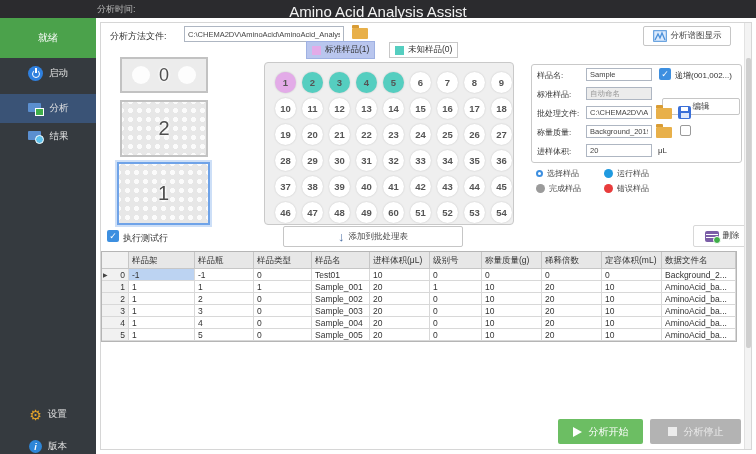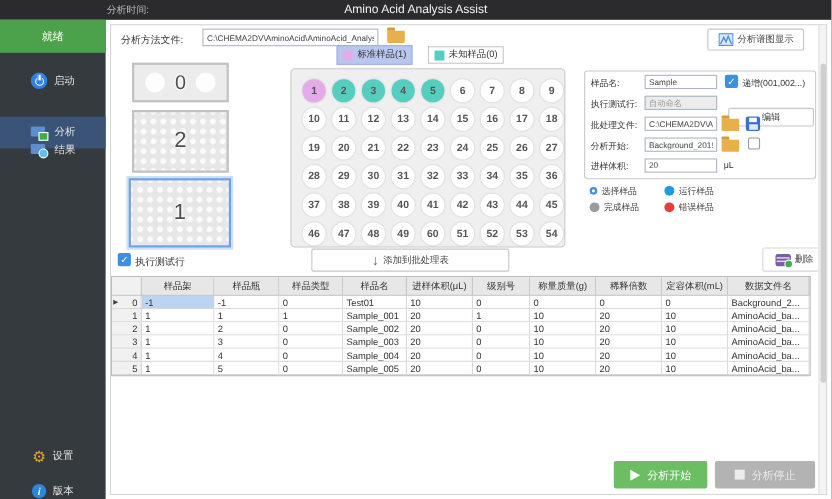--- a/index.html
+++ b/index.html
@@ -3,30 +3,30 @@
 <meta charset="utf-8">
 <style>
   * { margin:0; padding:0; box-sizing:border-box; }
   html,body { background:#888; }
   body { font-family:"Liberation Sans", sans-serif; }
   #app { position:relative; width:756px; height:454px; background:#fff; overflow:hidden; }
 
   
   .titlebar { position:absolute; left:0; top:0; width:756px; height:18px; background:#2b2b2e; }
   .titlebar .tleft { position:absolute; left:97px; top:3px; font-size:9px; color:#b9b9b9; }
-  .titlebar .ttitle { position:absolute; left:0; right:0; top:3px; text-align:center; font-size:11px; color:#f2f2f2; }
+  .titlebar .ttitle { position:absolute; left:0; right:0; top:3px; text-align:center; font-size:15px; color:#f2f2f2; }
 
   
   .sidebar { position:absolute; left:0; top:18px; width:96px; height:436px; background:#353a3f; }
-  .ready { position:absolute; left:0; top:0; width:96px; height:30px; background:#4ba24b; color:#fff;
+  .ready { position:absolute; left:0; top:0; width:96px; height:40px; background:#4ba24b; color:#fff;
            font-size:10px; display:flex; align-items:center; justify-content:center; }
   .navitem { position:absolute; left:0; width:96px; height:29px; display:flex; align-items:center;
              justify-content:center; gap:6px; color:#e3e3e3; font-size:9.5px; cursor:default; }
   .navitem.sel { background:#3a5376; }
-  .nav-start { top:41px; } .nav-analysis { top:88px;font-family:Liberation Serif, serif; } .nav-result { top:104px; }
+  .nav-start { top:41px; } .nav-analysis { top:76px;font-family:Liberation Serif, serif; } .nav-result { top:104px; }
   .nav-settings { top:382px; } .nav-version { top:414px; }
 
   .power-icon { width:15px; height:15px; border-radius:50%; background:#2f80df; position:relative; }
   .power-icon::before { content:''; position:absolute; left:3.5px; top:3.5px; width:6px; height:6px;
                         border:1.4px solid #fff; border-radius:50%; }
   .power-icon::after { content:''; position:absolute; left:6.2px; top:2px; width:2.2px; height:5px;
                        background:#fff; border-left:1.3px solid #2f80df; border-right:1.3px solid #2f80df; }
   .panel-icon { width:16px; height:14px; position:relative; }
   .panel-icon::before { content:''; position:absolute; left:0; top:1px; width:13px; height:9px;
                         background:#5b8fd0; border-radius:1px; }
@@ -105,21 +105,21 @@
   .del-icon::before { content:''; position:absolute; left:1px; top:3px; width:12px; height:1px;
                       background:#fff; box-shadow:0 3px 0 #fff; }
   .del-icon::after { content:''; position:absolute; right:-2px; bottom:-2px; width:6px; height:6px;
                      border-radius:50%; background:#3fae49; border:1px solid #fff; }
 
   
   .batchtable { position:absolute; left:101px; top:251px; width:636px; border:1px solid #b5b5b5; background:#fff; }
   .trow { display:grid; grid-template-columns:27px 66px 59px 58px 58px 60px 52px 60px 60px 60px minmax(0,1fr); }
   .tcell { border-right:1px solid #d8d8d8; border-bottom:1px solid #d8d8d8; padding:0 3px; font-size:8.5px;
            line-height:12px; height:12px; overflow:hidden; white-space:nowrap; color:#333; background:#fff; }
-  .thead .tcell { background:#e7e7e7; height:17px; line-height:17px; border-color:#c6c6c6;text-align:center; }
+  .thead .tcell { background:#e7e7e7; height:17px; line-height:17px; border-color:#c6c6c6; }
   .rowhead { background:#f1f1f1 !important; text-align:right; position:relative; }
   .rowhead .marker { position:absolute; left:1px; top:0; font-size:6px; color:#444; }
   .selcell { background:#bcd3f2 !important; }
 
   
   .action { position:absolute; height:25px; display:flex; align-items:center; justify-content:center;
             gap:7px; font-size:10px; color:#fff; border-radius:2px; cursor:default; }
   .start { left:558px; top:419px; width:85px; background:#6cbe63; }
   .stop  { left:650px; top:419px; width:91px; background:#b3b3b3; color:#ebebeb; }
   .play-icon { width:0; height:0; border-left:9px solid #fff; border-top:5.5px solid transparent;
@@ -274,32 +274,32 @@
     <span>删除</span>
   </div>
 
   <div class="spanel"></div>
 
   <span class="slbl" style="left:537px;top:70px;">样品名:</span>
   <input class="inp" style="left: 586px; top: 68px; width: 66px; height: 13px;" readonly="" value="Sample">
   <span class="cb on" style="left:659px;top:68px;">✓</span>
   <span class="slbl" style="left:675px;top:70px;">递增(001,002...)</span>
 
-  <span class="slbl" style="left:537px;top:89px;">执行测试行:</span>
+  <span class="slbl" style="left:537px;top:89px;">标准样品:</span>
   <input class="inp dim" style="left: 586px; top: 87px; width: 66px; height: 13px;" readonly="" value="自动命名">
   <div class="btn" style="left:662px;top:98px;width:78px;height:17px;">
     <span>编辑</span>
   </div>
 
   <span class="slbl" style="left:537px;top:108px;">批处理文件:</span>
   <input class="inp" style="left: 586px; top: 106px; width: 66px; height: 13px;" readonly="" value="C:\CHEMA2DV\AminoAcid\">
   <span class="folder-icon" style="left:656px;top:108px;"></span>
   <span class="save-icon" style="left:678px;top:106px;"></span>
 
-  <span class="slbl" style="left:537px;top:127px;">分析开始:</span>
+  <span class="slbl" style="left:537px;top:127px;">称量质量:</span>
   <input class="inp" style="left: 586px; top: 125px; width: 66px; height: 13px;" readonly="" value="Background_20190308_00">
   <span class="folder-icon" style="left:656px;top:127px;"></span>
   <span class="cb off" style="left:680px;top:125px;width:11px;height:11px;"></span>
 
   <span class="slbl" style="left:537px;top:146px;">进样体积:</span>
   <input class="inp" style="left: 586px; top: 144px; width: 66px; height: 13px;" readonly="" value="20">
   <span class="slbl" style="left:658px;top:146px;">μL</span>
 
   <div id="legend-host">
       <div class="legend-item" style="left: 536px; top: 168px;">

